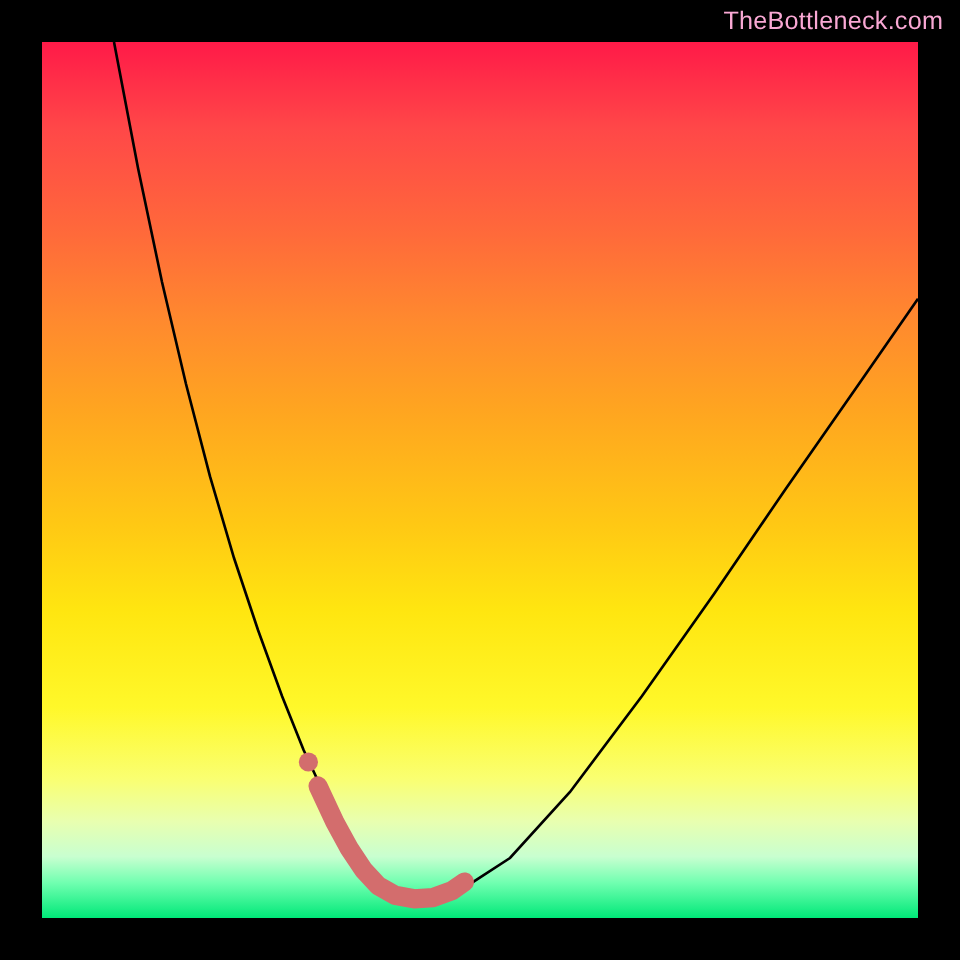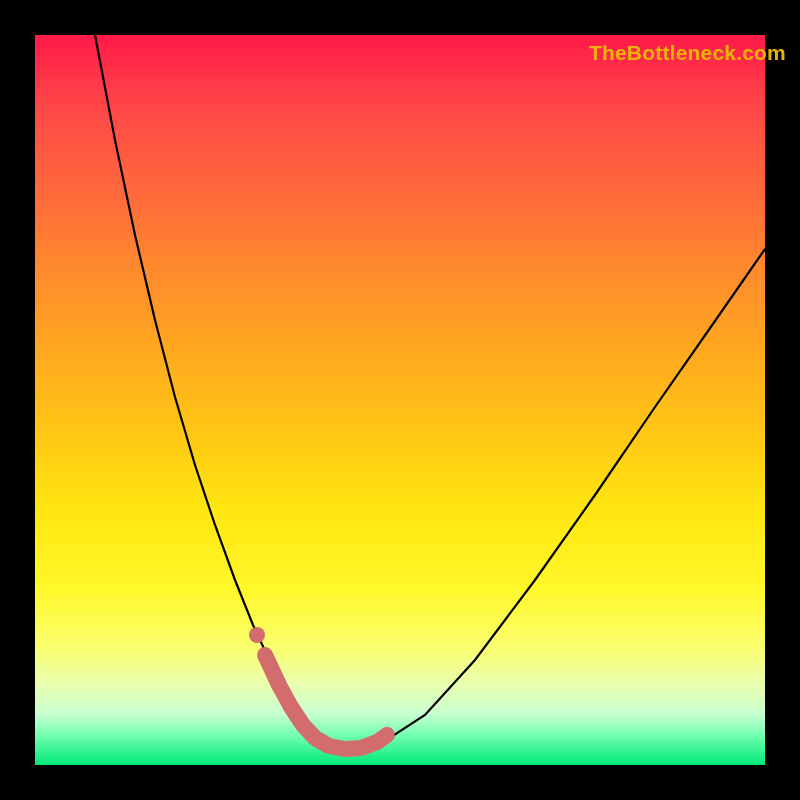--- a/index.html
+++ b/index.html
@@ -30,25 +30,24 @@
       #e8ffb0 89%,
       #c8ffd0 93%,
       #70ffb0 96%,
       #00e878 100%
     );
   }
   .watermark {
     position: absolute;
     top: 6px;
     right: 14px;
-    color: #eab308;
+    color: #f9a8d4;
     font-size: 21px;
-    font-weight: 700;
+    font-weight: 400;
     letter-spacing: 0.2px;
-    margin-top: 35px;
   }
   svg.plot {
     position: absolute;
     left: 35px;
     top: 35px;
     width: 730px;
     height: 730px;
     overflow: visible;
   }
   .curve {

